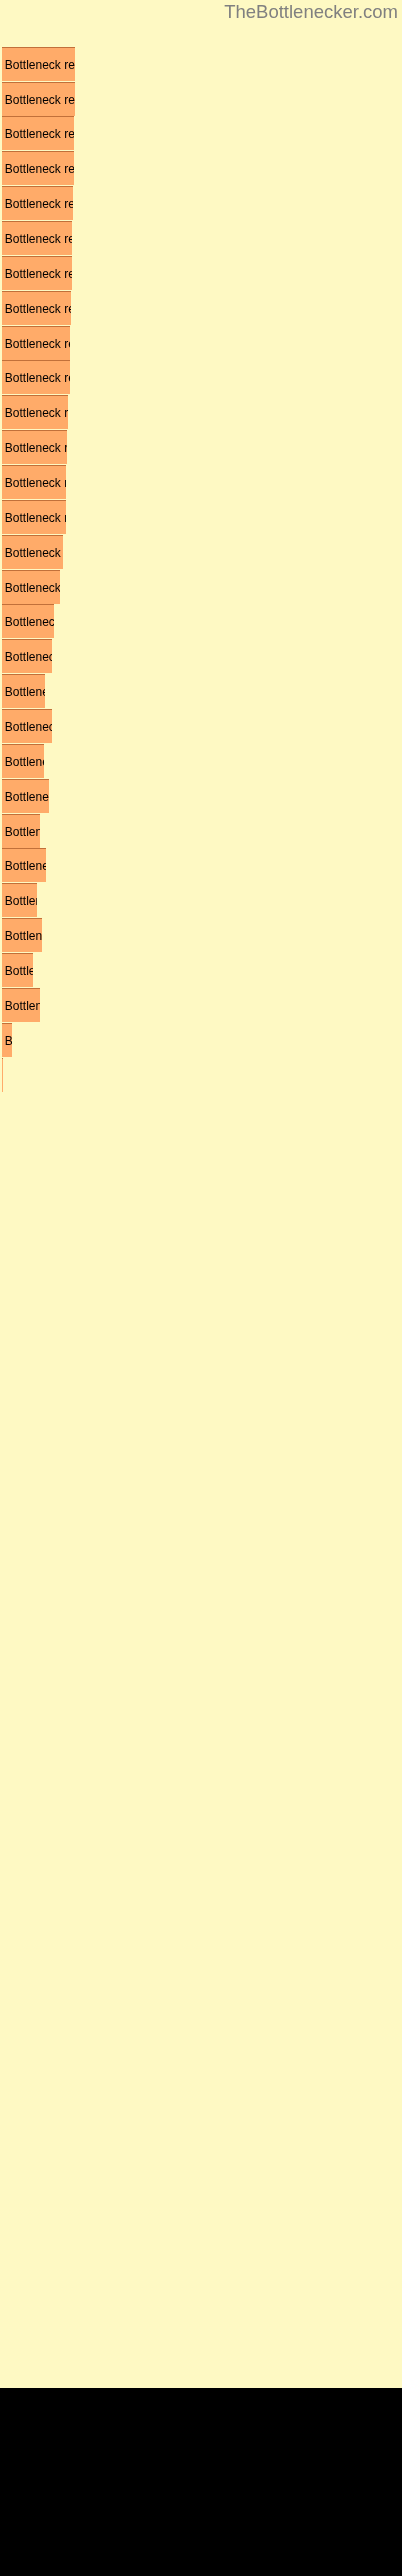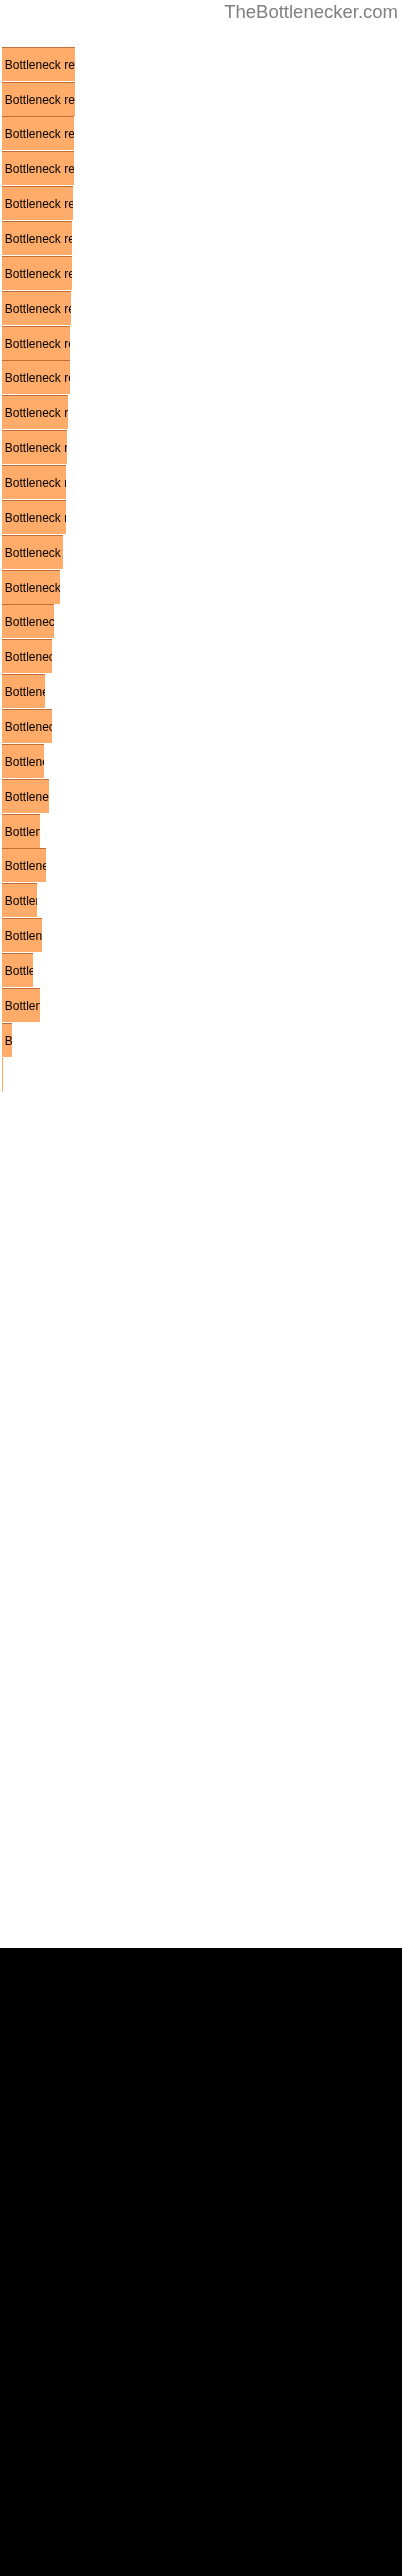--- a/index.html
+++ b/index.html
@@ -4,22 +4,22 @@
 <title>Bottleneck results chart</title>
 <style>
   html, body {
     margin: 0;
     padding: 0;
     background: #000000;
   }
   #chart-root {
     position: relative;
     width: 403px;
-    height: 1948px;
-    background: #ffffff;
+    height: 2388px;
+    background: #fef9c3;
     overflow: hidden;
     font-family: "Liberation Sans", sans-serif;
   }
   #chart-title {
     position: absolute;
     top: 0px;
     left: 0px;
     width: 398px;
     text-align: right;
     color: #808080;

